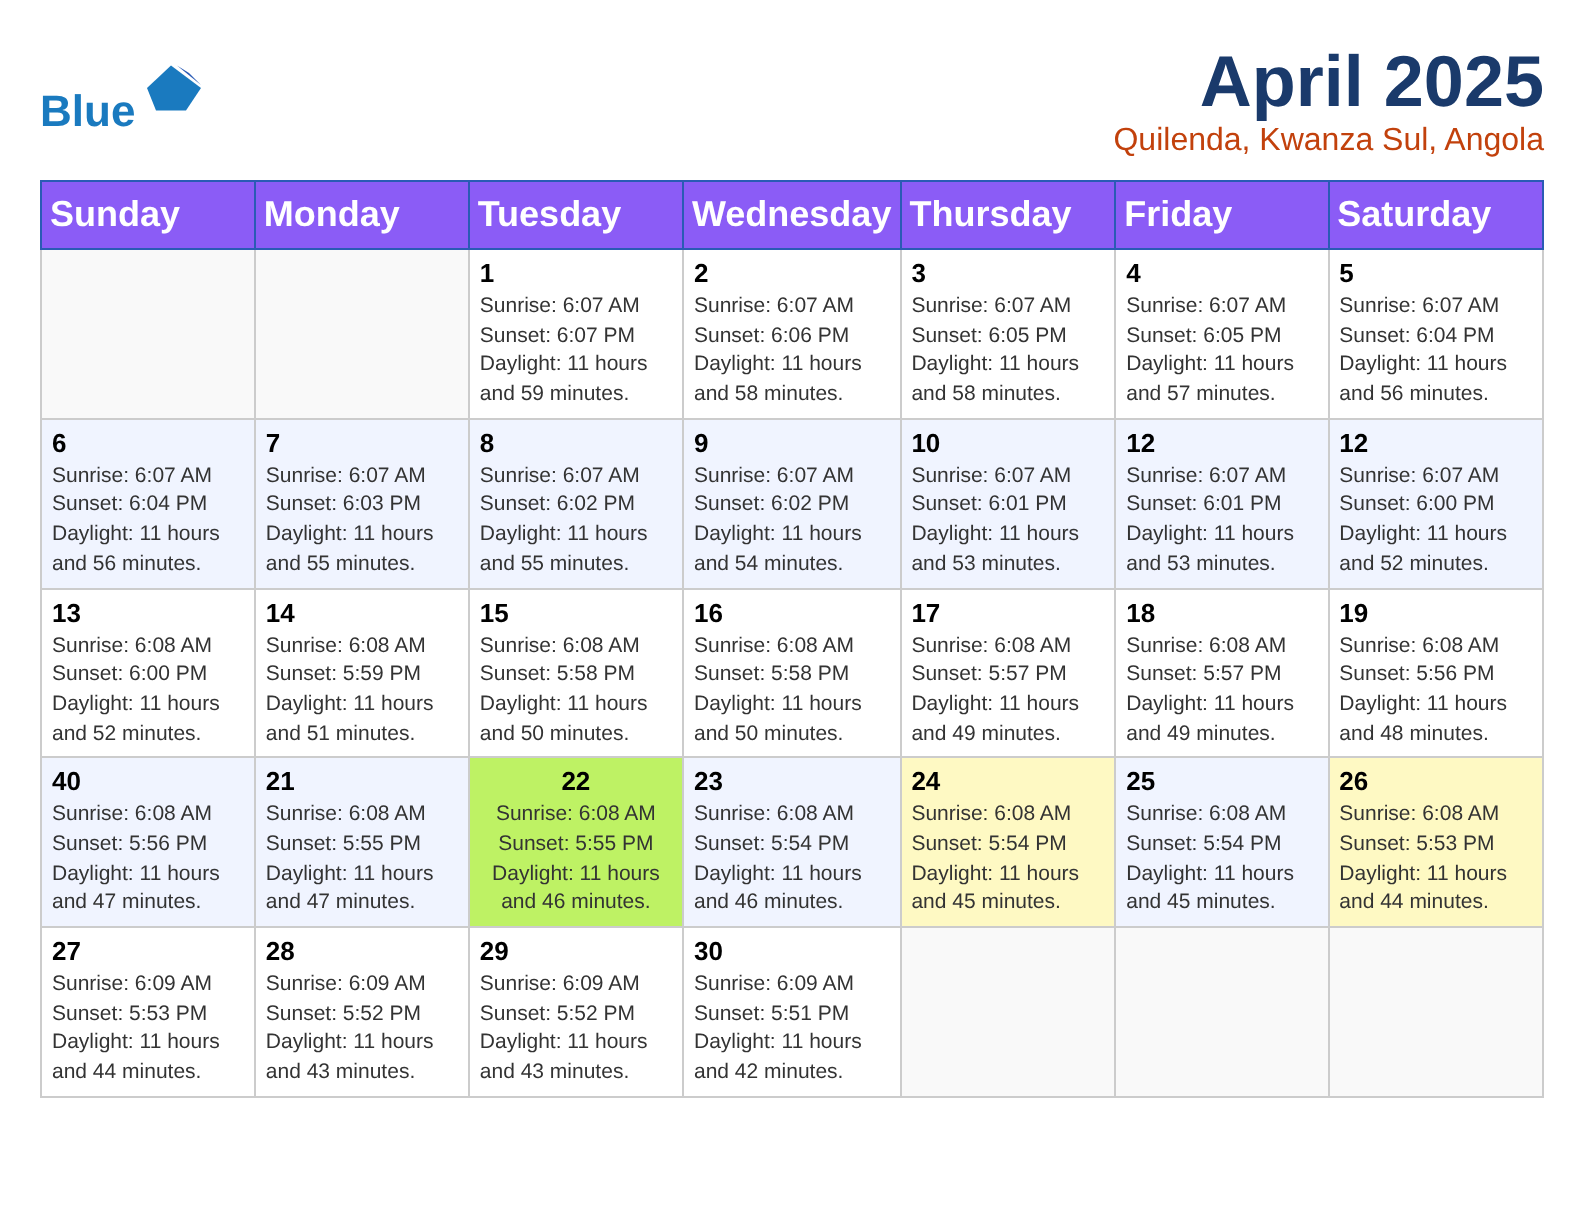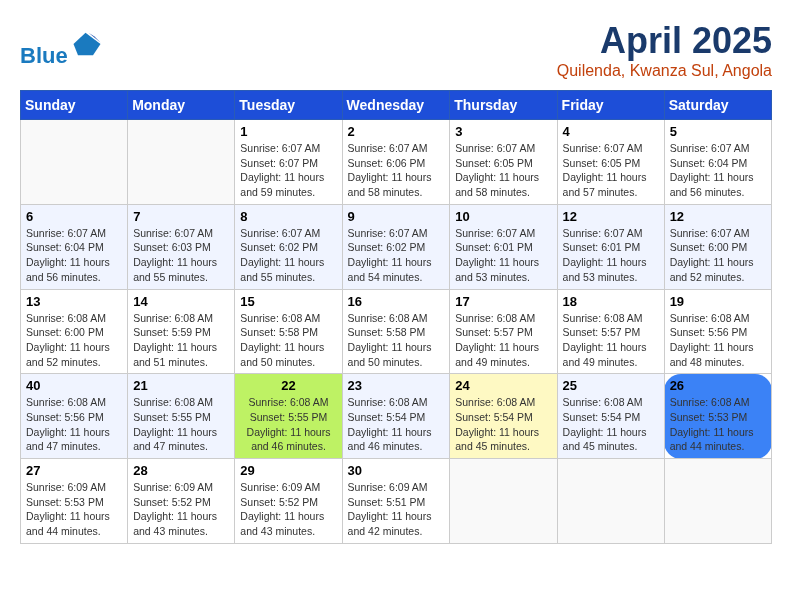--- a/index.html
+++ b/index.html
@@ -45,25 +45,25 @@
     .subtitle {
       font-size: 16px;
       color: #c2410c;
     }
     .calendar {
       width: 100%;
       border-collapse: collapse;
       font-size: 11px;
     }
     .calendar th {
-      background-color: #1d4ed8;
+      background-color: #8b5cf6;
       color: #fff;
       padding: 6px 4px;
       text-align: left;
-      font-size: 14px;
+      font-size: 18px;
       border: 1px solid #2a5bb5;
     }
     .calendar td {
       border: 1px solid #ccc;
       vertical-align: top;
       padding: 4px 5px;
       width: 108px;
       min-height: 80px;
       height: 80px;
     }
@@ -221,21 +221,21 @@
           <div class="day-info">Sunrise: 6:08 AM<br>Sunset: 5:54 PM<br>Daylight: 11 hours and 46 minutes.</div>
         </td>
         <td style="background-color: #fef9c3;">
           <div class="day-num">24</div>
           <div class="day-info">Sunrise: 6:08 AM<br>Sunset: 5:54 PM<br>Daylight: 11 hours and 45 minutes.</div>
         </td>
         <td style="background-color: rgb(240, 244, 255);">
           <div class="day-num">25</div>
           <div class="day-info">Sunrise: 6:08 AM<br>Sunset: 5:54 PM<br>Daylight: 11 hours and 45 minutes.</div>
         </td>
-        <td style="background-color: #3b82f6; border-radius: 17px;">
+        <td style="background-color: #fef9c3;">
           <div class="day-num">26</div>
           <div class="day-info">Sunrise: 6:08 AM<br>Sunset: 5:53 PM<br>Daylight: 11 hours and 44 minutes.</div>
         </td>
       </tr>
       <tr>
         <td style="background-color: rgb(255, 255, 255);">
           <div class="day-num">27</div>
           <div class="day-info">Sunrise: 6:09 AM<br>Sunset: 5:53 PM<br>Daylight: 11 hours and 44 minutes.</div>
         </td>
         <td style="background-color: rgb(255, 255, 255);">

